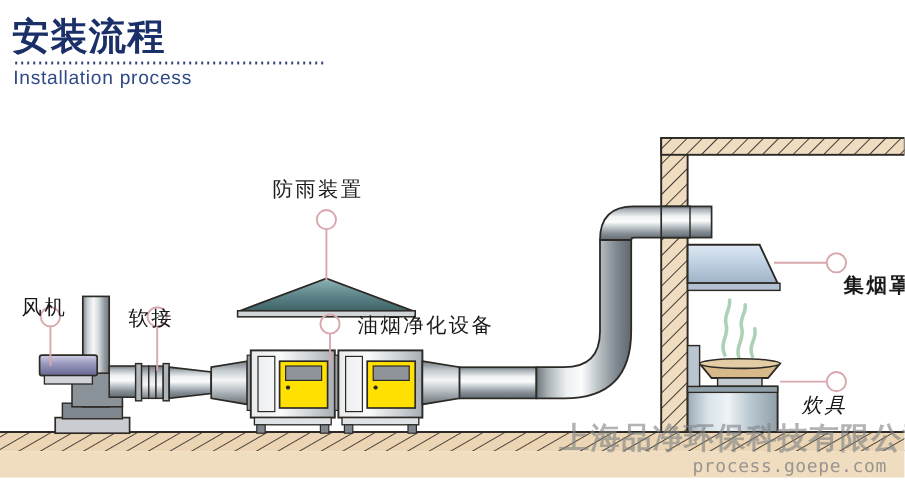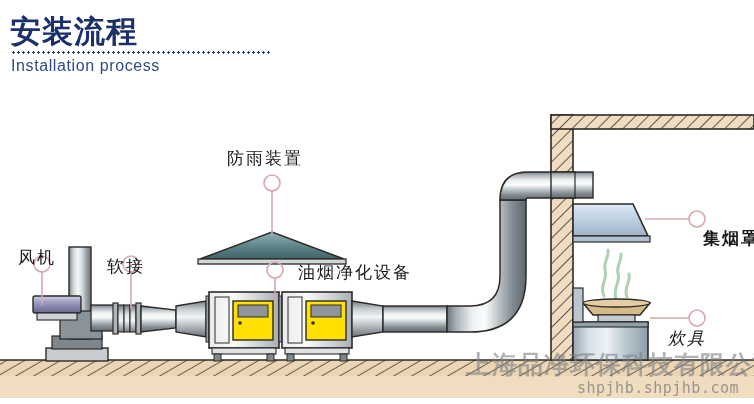--- a/index.html
+++ b/index.html
@@ -336,15 +336,15 @@
   </div>
 
   <div class="callout" style="left:18px;  top:247px;">风机</div>
   <div class="callout" style="left:107px; top:238px;margin-top:18px;">软接</div>
   <div class="callout" style="left:227px; top:148px;">防雨装置</div>
   <div class="callout" style="left:298px; top:262px;">油烟净化设备</div>
   <div class="callout" style="left:703px; top:228px;font-weight:bold;">集烟罩</div>
   <div class="callout" style="left:668px; top:328px;font-style:italic;">炊具</div>
 
   <div id="wm-cn">上海品净环保科技有限公司</div>
-  <div id="wm-url">shpjhb.shpjhb.com</div>
+  <div id="wm-url">process.goepe.com</div>
 
 </div>
 
 </body></html>

